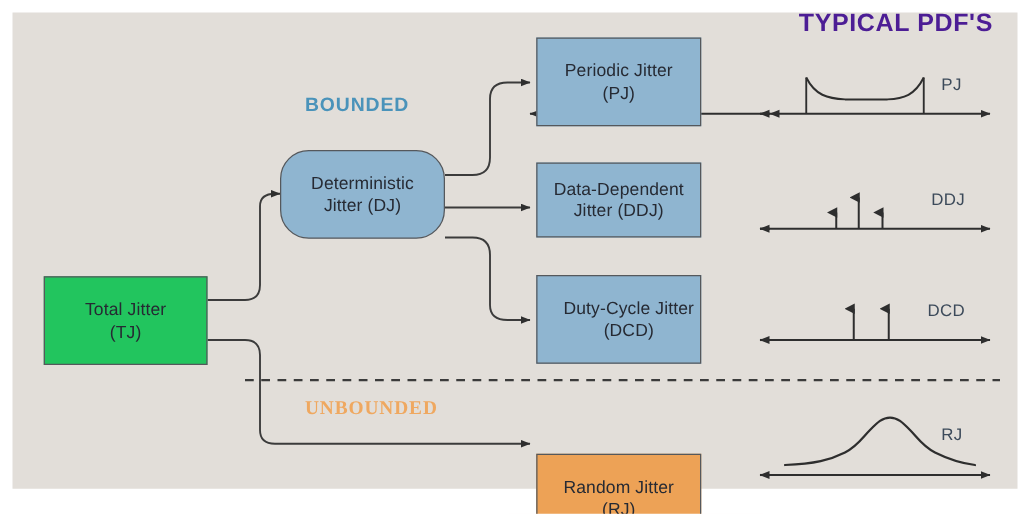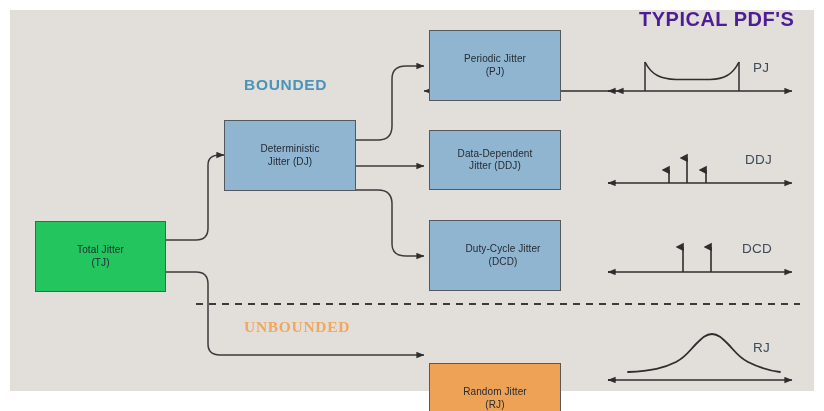--- a/index.html
+++ b/index.html
@@ -37,21 +37,21 @@
   }
   .node-box {
     position: absolute;
     box-sizing: border-box;
     border: 1.4px solid #55585c;
     display: flex;
     flex-direction: column;
     align-items: center;
     justify-content: center;
     color: #262a33;
-    font-size: 10px;
+    font-size: 14px;
     line-height: 1.22;
     text-align: center;
     letter-spacing: 0.1px;
   }
   .node-box .ln { display: block; white-space: nowrap; }
   .box-white { background: #22c55e; }
   .box-blue  { background: #8fb5d0; }
   .box-orange{ background: #eda256; margin-top: 43px; }
 
   .group-label {
@@ -161,21 +161,21 @@
                C734,350 738,357 748,362
                C760,368 772,371 780,372" fill="none" stroke="#2e2e2e" stroke-width="1.8" stroke-linecap="round"></path>
     </g>
   </svg>
 
   <div class="node-box box-white" style="left:35px; top:221px; width:131px; height:71px;">
     <span class="ln">Total Jitter</span>
     <span class="ln">(TJ)</span>
   </div>
 
-  <div class="node-box box-blue" style="left:224px; top:120px; width:132px; height:71px;">
+  <div class="node-box box-blue" style="left:224px; top:120px; width:132px; height:71px;border-radius:23px;">
     <span class="ln">Deterministic</span>
     <span class="ln">Jitter (DJ)</span>
   </div>
 
   <div class="node-box box-blue" style="left:429px; top:30px; width:132px; height:71px;">
     <span class="ln">Periodic Jitter</span>
     <span class="ln">(PJ)</span>
   </div>
 
   <div class="node-box box-blue" style="left:429px; top:130px; width:132px; height:60px;">

